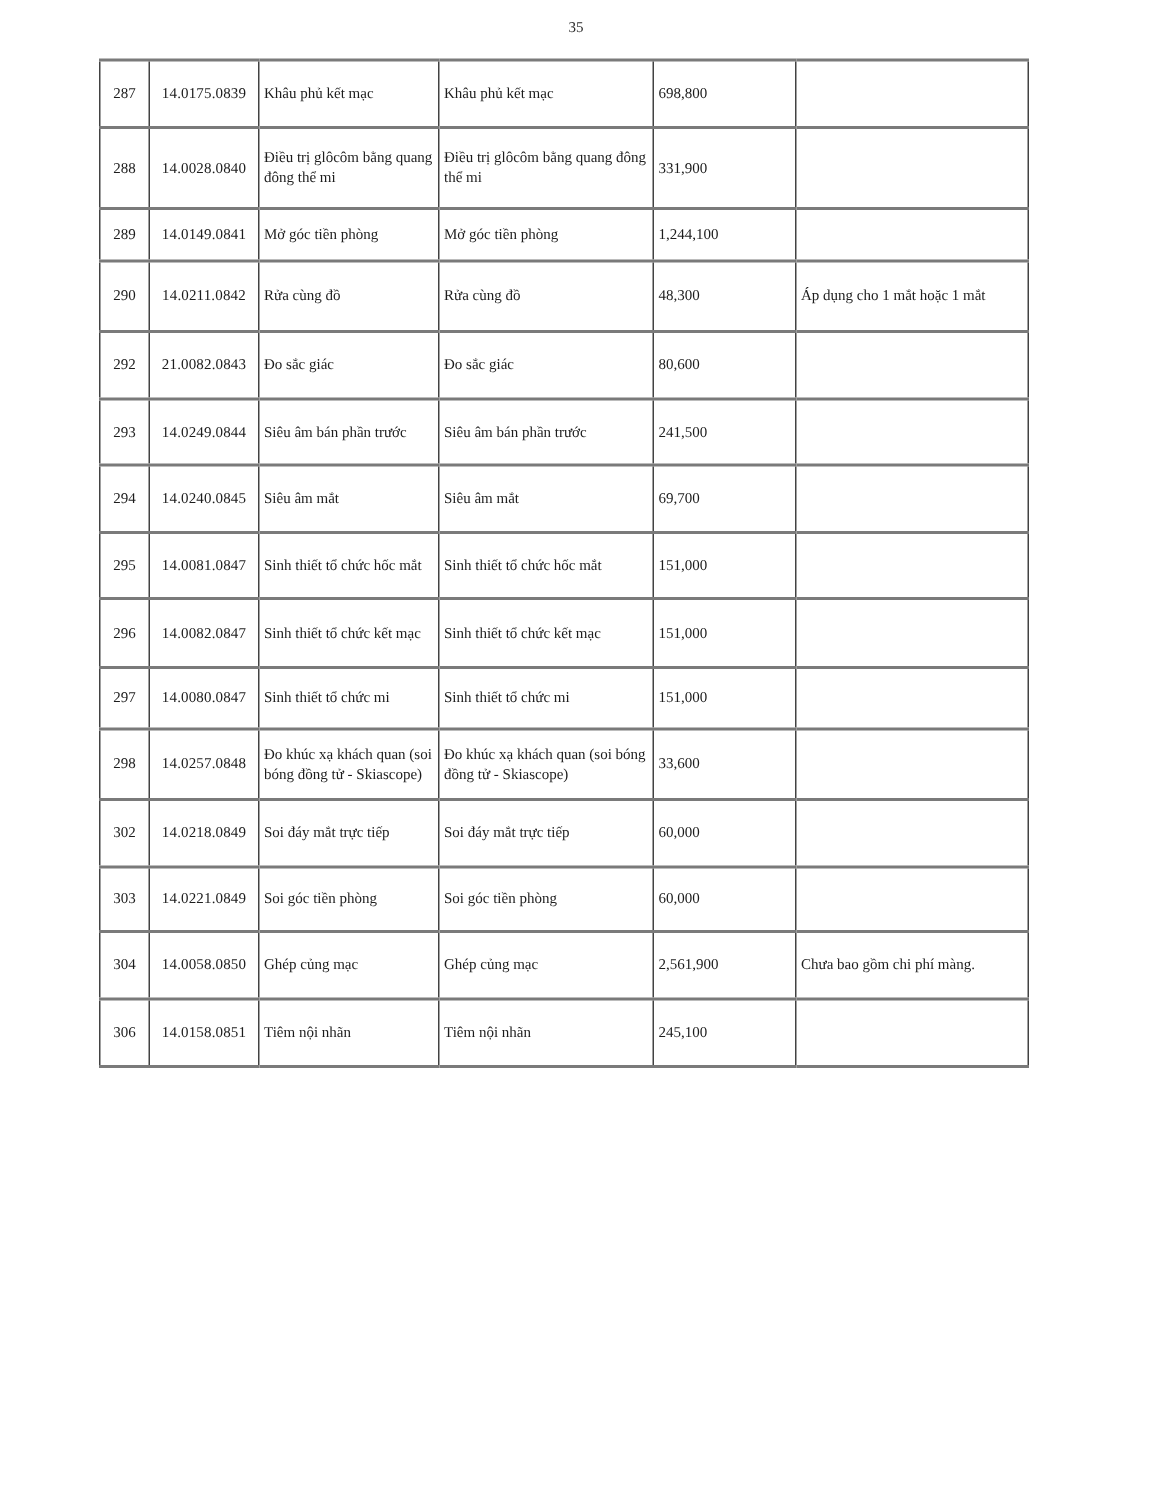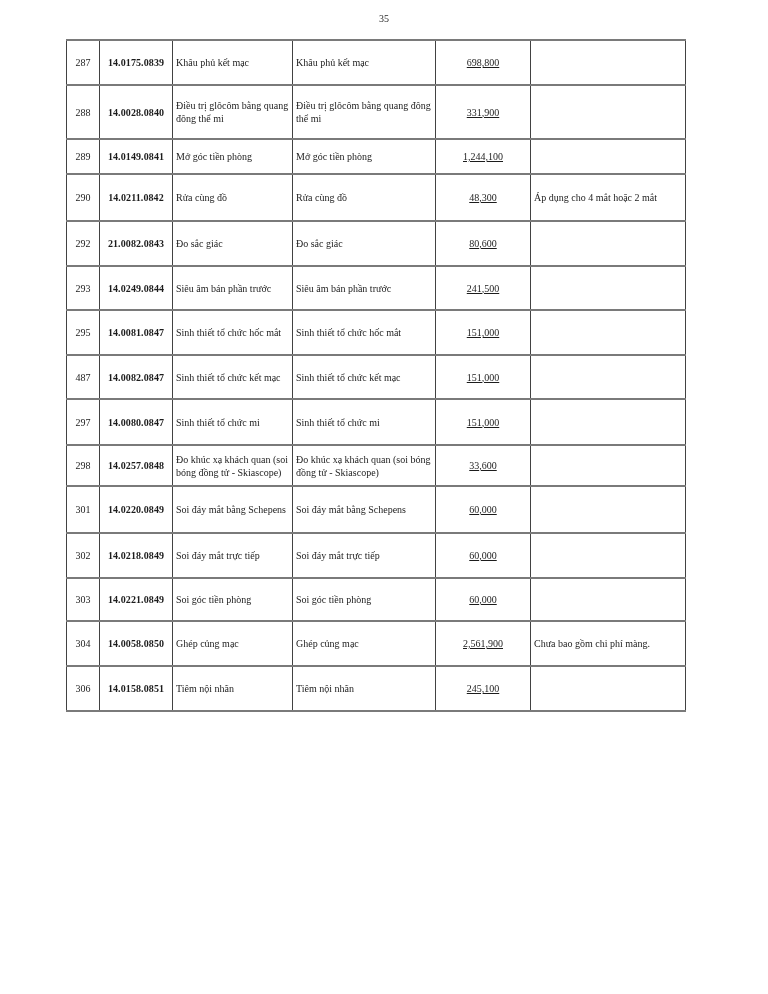--- a/index.html
+++ b/index.html
@@ -29,24 +29,24 @@
     border-top:2px solid #7a7a7a;
     border-bottom:2px solid #7a7a7a;
     font-size:10px;
     line-height:13px;
     vertical-align:middle;
     padding:2px 3px;
     overflow:hidden;
     word-wrap:break-word;
   }
   td.c-stt{text-align:center;}
-  td.c-code{text-align:center;padding:2px 1px;letter-spacing:0.1px;font-weight:bold;}
+  td.c-code{text-align:center;padding:2px 1px;letter-spacing:0.1px;}
   td.c-name{text-align:left;padding-left:4px;padding-right:2px;}
   td.c-name2{text-align:left;padding-left:4px;padding-right:2px;}
-  td.c-price{text-align:center;padding-right:4px;text-decoration:underline;}
+  td.c-price{text-align:left;padding-right:4px;}
   td.c-note{text-align:left;padding-left:4px;padding-right:2px;}
   
   tbody tr:nth-child(1){height:45px}
   tbody tr:nth-child(2){height:54px}
   tbody tr:nth-child(3){height:35px}
   tbody tr:nth-child(4){height:47px}
   tbody tr:nth-child(5){height:45px}
   tbody tr:nth-child(6){height:44px}
   tbody tr:nth-child(7){height:45px}
   tbody tr:nth-child(8){height:44px}
@@ -102,76 +102,76 @@
         <td class="c-name2">Mở góc tiền phòng</td>
         <td class="c-price">1,244,100</td>
         <td class="c-note"></td>
       </tr>
       <tr>
         <td class="c-stt">290</td>
         <td class="c-code">14.0211.0842</td>
         <td class="c-name">Rửa cùng đồ</td>
         <td class="c-name2">Rửa cùng đồ</td>
         <td class="c-price">48,300</td>
-        <td class="c-note">Áp dụng cho 4 mắt hoặc 2 mắt</td>
+        <td class="c-note">Áp dụng cho 1 mắt hoặc 1 mắt</td>
       </tr>
       <tr>
         <td class="c-stt">292</td>
         <td class="c-code">21.0082.0843</td>
         <td class="c-name">Đo sắc giác</td>
         <td class="c-name2">Đo sắc giác</td>
         <td class="c-price">80,600</td>
         <td class="c-note"></td>
       </tr>
       <tr>
         <td class="c-stt">293</td>
         <td class="c-code">14.0249.0844</td>
         <td class="c-name">Siêu âm bán phần trước</td>
         <td class="c-name2">Siêu âm bán phần trước</td>
         <td class="c-price">241,500</td>
         <td class="c-note"></td>
       </tr>
       <tr>
+        <td class="c-stt">294</td>
+        <td class="c-code">14.0240.0845</td>
+        <td class="c-name">Siêu âm mắt</td>
+        <td class="c-name2">Siêu âm mắt</td>
+        <td class="c-price">69,700</td>
+        <td class="c-note"></td>
+      </tr>
+      <tr>
         <td class="c-stt">295</td>
         <td class="c-code">14.0081.0847</td>
         <td class="c-name">Sinh thiết tổ chức hốc mắt</td>
         <td class="c-name2">Sinh thiết tổ chức hốc mắt</td>
         <td class="c-price">151,000</td>
         <td class="c-note"></td>
       </tr>
       <tr>
-        <td class="c-stt">487</td>
+        <td class="c-stt">296</td>
         <td class="c-code">14.0082.0847</td>
         <td class="c-name">Sinh thiết tổ chức kết mạc</td>
         <td class="c-name2">Sinh thiết tổ chức kết mạc</td>
         <td class="c-price">151,000</td>
         <td class="c-note"></td>
       </tr>
       <tr>
         <td class="c-stt">297</td>
         <td class="c-code">14.0080.0847</td>
         <td class="c-name">Sinh thiết tổ chức mi</td>
         <td class="c-name2">Sinh thiết tổ chức mi</td>
         <td class="c-price">151,000</td>
         <td class="c-note"></td>
       </tr>
       <tr>
         <td class="c-stt">298</td>
         <td class="c-code">14.0257.0848</td>
         <td class="c-name">Đo khúc xạ khách quan (soi bóng đồng tử - Skiascope)</td>
         <td class="c-name2">Đo khúc xạ khách quan (soi bóng đồng tử - Skiascope)</td>
         <td class="c-price">33,600</td>
-        <td class="c-note"></td>
-      </tr>
-      <tr>
-        <td class="c-stt">301</td>
-        <td class="c-code">14.0220.0849</td>
-        <td class="c-name">Soi đáy mắt bằng Schepens</td>
-        <td class="c-name2">Soi đáy mắt bằng Schepens</td>
-        <td class="c-price">60,000</td>
         <td class="c-note"></td>
       </tr>
       <tr>
         <td class="c-stt">302</td>
         <td class="c-code">14.0218.0849</td>
         <td class="c-name">Soi đáy mắt trực tiếp</td>
         <td class="c-name2">Soi đáy mắt trực tiếp</td>
         <td class="c-price">60,000</td>
         <td class="c-note"></td>
       </tr>

